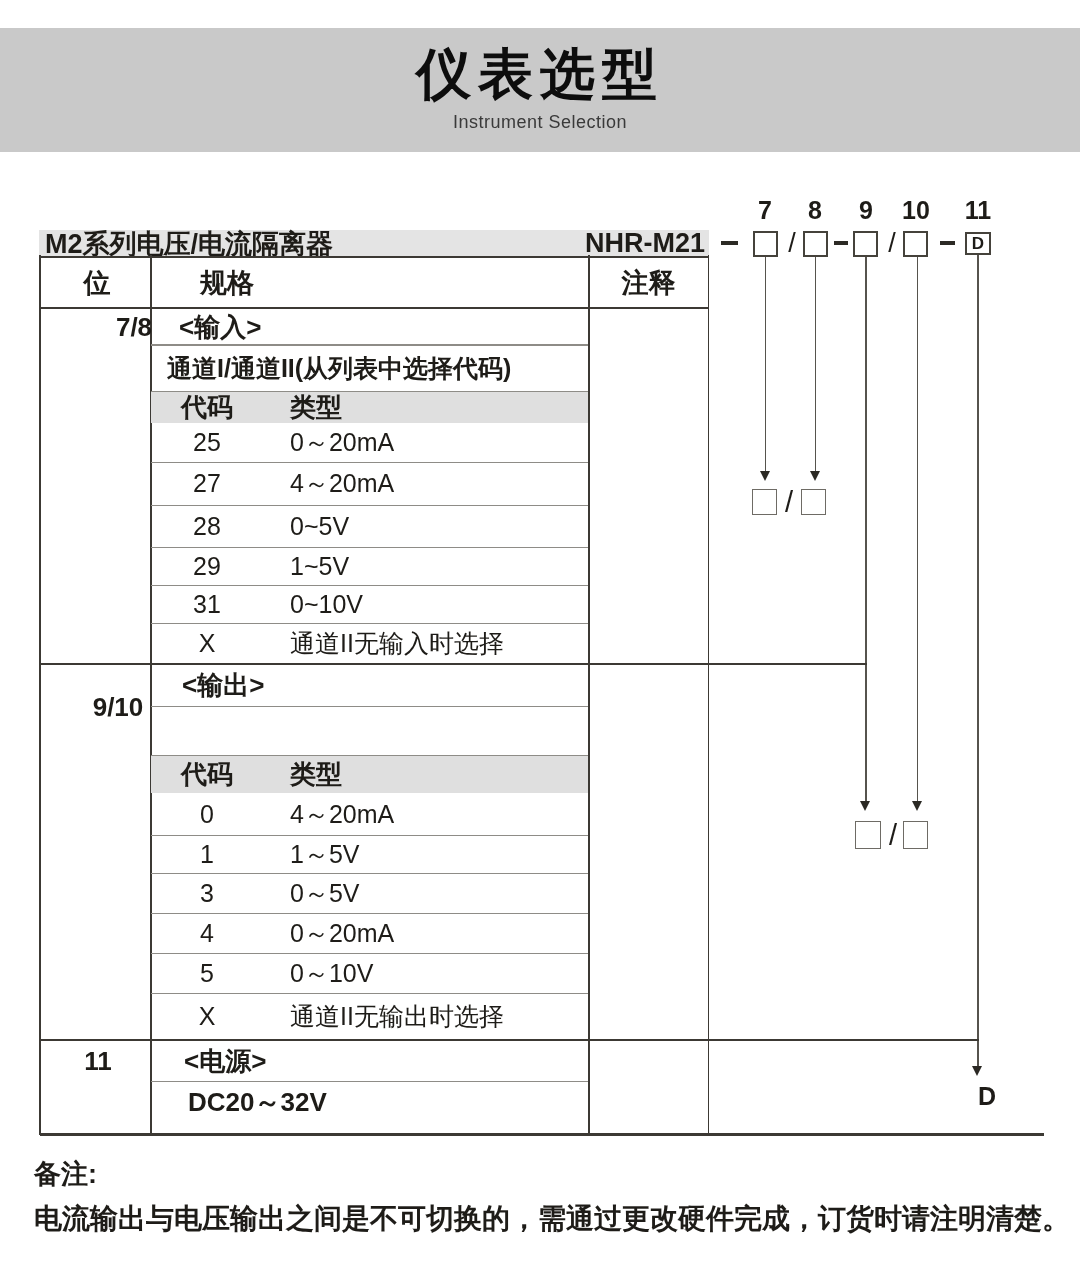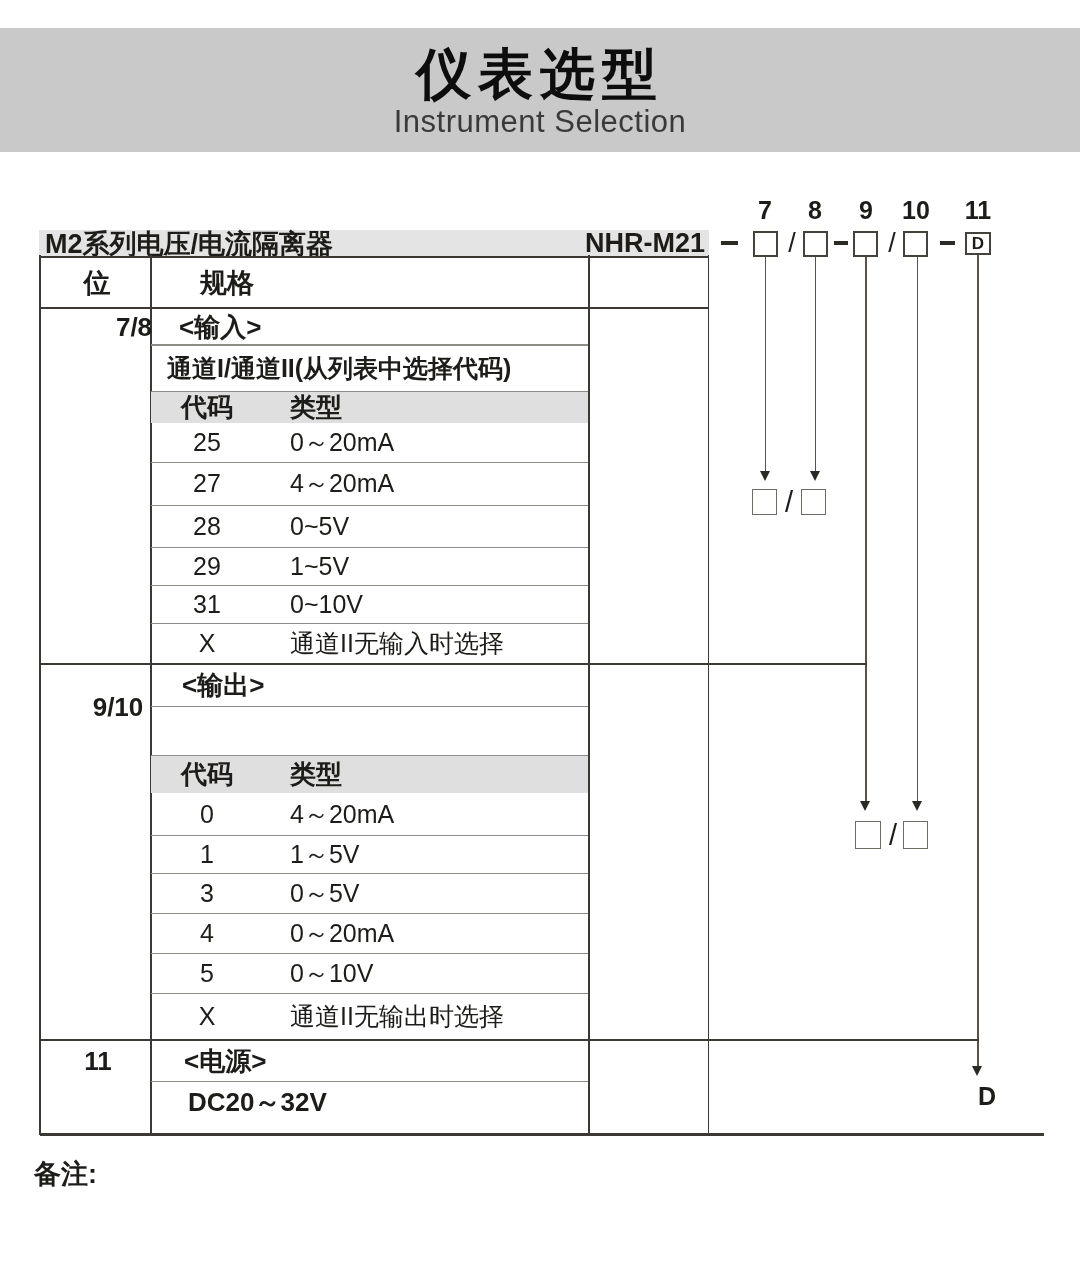--- a/index.html
+++ b/index.html
@@ -16,21 +16,21 @@
         font-family:"Liberation Sans",sans-serif;color:var(--text);}
   .t{position:absolute;display:flex;align-items:center;white-space:nowrap;color:var(--text);}
   .c{justify-content:center;text-align:center;}
   .hl{position:absolute;background:var(--dark);}
   .vl{position:absolute;background:var(--dark);}
   .rl{position:absolute;background:var(--mid);height:1.5px;left:151px;width:437px;}
   .band{position:absolute;left:0;top:28px;width:1080px;height:124px;background:var(--band);}
   .title-cn{position:absolute;left:0;top:40px;width:1080px;height:70px;display:flex;align-items:center;justify-content:center;
             font-size:55px;font-weight:bold;letter-spacing:7px;color:#0d0d0d;}
   .title-en{position:absolute;left:0;top:108px;width:1080px;height:28px;display:flex;align-items:center;justify-content:center;
-            font-size:31px;font-weight:400;color:#3a3a3a;letter-spacing:0.5px;}
+            font-size:18px;font-weight:400;color:#3a3a3a;letter-spacing:0.5px;}
   .m2row{position:absolute;left:39px;top:230px;width:670px;height:27px;background:var(--m2bg);
          display:flex;align-items:center;justify-content:space-between;padding:0 4px 0 6px;box-sizing:border-box;}
   .m2row .series{font-size:27px;font-weight:bold;}
   .m2row .model{font-size:27px;font-weight:bold;}
   .digit{position:absolute;top:196px;height:28px;width:44px;font-size:25px;font-weight:600;}
   .cbox{position:absolute;width:21px;height:22px;border:2px solid #45423b;background:#fff;}
   .dash{position:absolute;height:4px;background:#2c2a25;top:241px;}
   .slash{font-size:27px;font-weight:500;}
   .cline{position:absolute;width:1.5px;background:var(--linec);}
   .arr{position:absolute;width:0;height:0;border-left:5.5px solid transparent;border-right:5.5px solid transparent;
@@ -122,20 +122,21 @@
   <div class="rl" style="top:754.5px;"></div>
   <div class="rl" style="top:834.5px;"></div>
   <div class="rl" style="top:872.5px;"></div>
   <div class="rl" style="top:912.5px;"></div>
   <div class="rl" style="top:952.5px;"></div>
   <div class="rl" style="top:992.5px;"></div>
   <div class="rl" style="top:1080.5px;"></div>
 
   <div class="t c hdr" style="left:42px;top:258px;width:110px;height:49px;">位</div>
   <div class="t hdr" style="left:200px;top:258px;height:49px;">规格</div>
+  <div class="t c hdr" style="left:589px;top:258px;width:119px;height:49px;">注释</div>
 
   <div class="t c body26" style="left:42px;top:309px;width:112px;height:36px;margin-left:36px;">7/8</div>
   <div class="t body26" style="left:179px;top:309px;height:36px;">&lt;输入&gt;</div>
   <div class="t body25" style="left:167px;top:345px;height:46px;font-weight:600;">通道I/通道II(从列表中选择代码)</div>
   <div class="bar" style="top:392px;height:31px;">
     <span class="code">代码</span>
     <span class="type">类型</span>
   </div>
   <div class="row" style="top:423px;height:39px;">
     <span class="code">25</span>
@@ -191,14 +192,15 @@
   <div class="row" style="top:993px;height:46px;">
     <span class="code">X</span>
     <span class="type">通道II无输出时选择</span>
   </div>
 
   <div class="t c body26" style="left:42px;top:1041px;width:112px;height:40px;">11</div>
   <div class="t body26" style="left:184px;top:1041px;height:40px;">&lt;电源&gt;</div>
   <div class="t body26" style="left:188px;top:1081px;height:42px;">DC20～32V</div>
 
   <div class="t notes-label" style="left:34px;top:1158px;height:32px;">备注:</div>
+  <div class="t notes-line" style="left:34px;top:1200px;height:38px;">电流输出与电压输出之间是不可切换的，需通过更改硬件完成，订货时请注明清楚。</div>
 
 </div>
 
 </body></html>

